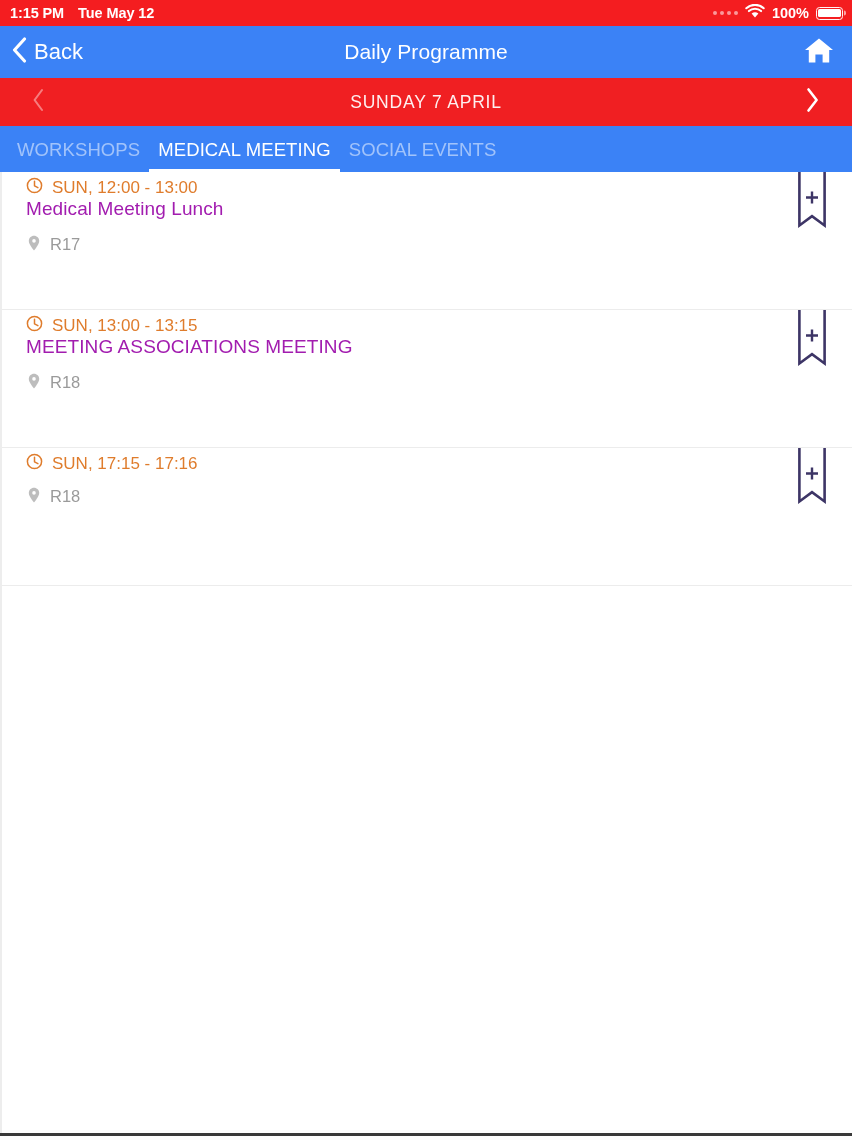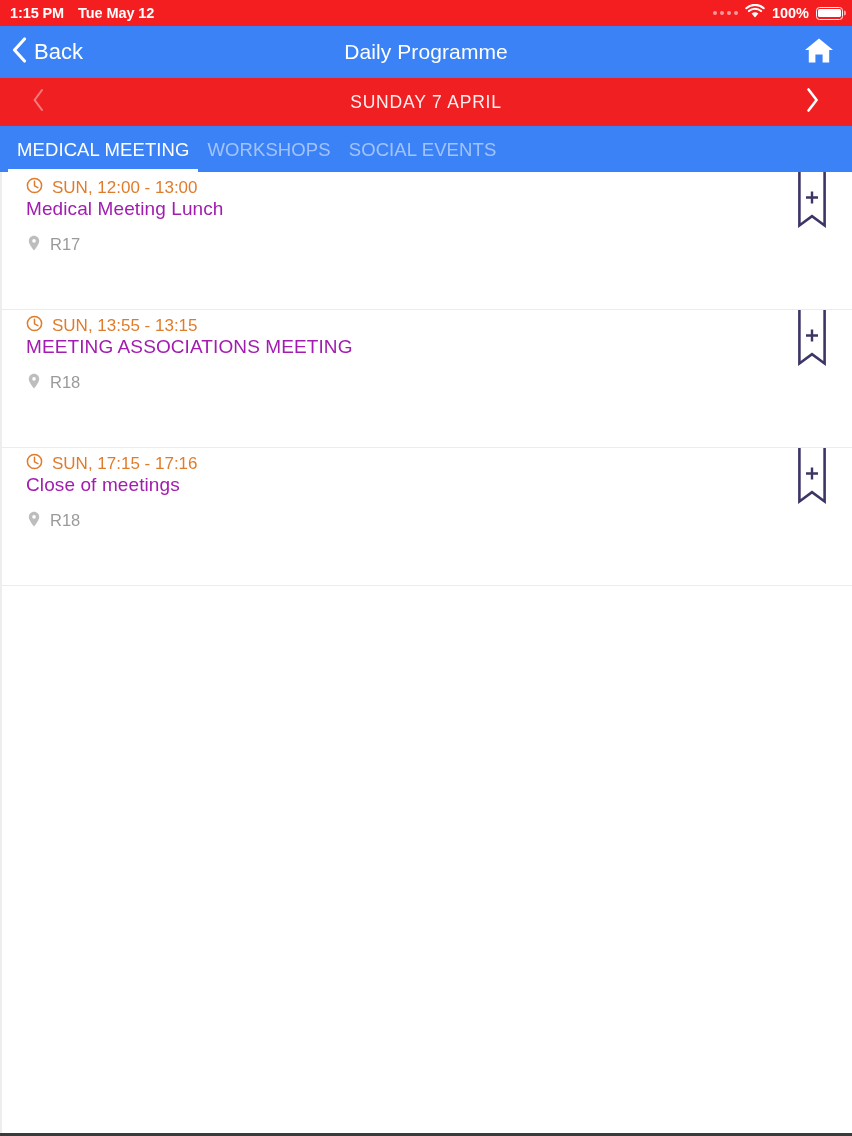--- a/index.html
+++ b/index.html
@@ -250,25 +250,25 @@
       <div class="date-arrow right">
         <span>
           <svg width="15" height="26" viewBox="0 0 15 26">
             <path d="M3.5 2.5 L11.6 13 L3.5 23.5" stroke="#ffffff" stroke-width="2.6" fill="none" stroke-linecap="round" stroke-linejoin="round"></path>
           </svg>
         </span>
       </div>
     </div>
 
     <div class="tab-bar">
+      <div class="tab">
+        <span>WORKSHOPS</span>
+      </div>
       <div class="tab active">
         <span>MEDICAL MEETING</span>
-      </div>
-      <div class="tab">
-        <span>WORKSHOPS</span>
       </div>
       <div class="tab">
         <span>SOCIAL EVENTS</span>
       </div>
     </div>
   </div>
 
   <div class="list">
 
     <div class="event-row">
@@ -305,21 +305,21 @@
 
     <div class="event-row">
       <div class="event-body">
         <div class="event-time">
           <span>
             <svg width="17" height="17" viewBox="0 0 17 17">
               <circle cx="8.5" cy="8.5" r="7.1" stroke="#df7c2c" stroke-width="1.5" fill="none"></circle>
               <path d="M8.5 4.3 L8.5 8.8 L11.9 10.6" stroke="#df7c2c" stroke-width="1.5" fill="none" stroke-linecap="round" stroke-linejoin="round"></path>
             </svg>
           </span>
-          <span>SUN, 13:55 - 13:15</span>
+          <span>SUN, 13:00 - 13:15</span>
         </div>
         <div class="event-title">MEETING ASSOCIATIONS MEETING</div>
         <div class="event-loc">
           <span class="pin-ico">
             <svg width="12" height="16" viewBox="0 0 12 16">
               <path d="M6 0.7 C3 0.7 0.8 3 0.8 5.9 C0.8 9.6 6 15.3 6 15.3 C6 15.3 11.2 9.6 11.2 5.9 C11.2 3 9 0.7 6 0.7 Z" fill="#bdbdbd"></path>
               <circle cx="6" cy="5.9" r="1.8" fill="#ffffff"></circle>
             </svg>
           </span>
           <span>R18</span>
@@ -339,21 +339,20 @@
       <div class="event-body">
         <div class="event-time">
           <span>
             <svg width="17" height="17" viewBox="0 0 17 17">
               <circle cx="8.5" cy="8.5" r="7.1" stroke="#df7c2c" stroke-width="1.5" fill="none"></circle>
               <path d="M8.5 4.3 L8.5 8.8 L11.9 10.6" stroke="#df7c2c" stroke-width="1.5" fill="none" stroke-linecap="round" stroke-linejoin="round"></path>
             </svg>
           </span>
           <span>SUN, 17:15 - 17:16</span>
         </div>
-        <div class="event-title">Close of meetings</div>
         <div class="event-loc">
           <span class="pin-ico">
             <svg width="12" height="16" viewBox="0 0 12 16">
               <path d="M6 0.7 C3 0.7 0.8 3 0.8 5.9 C0.8 9.6 6 15.3 6 15.3 C6 15.3 11.2 9.6 11.2 5.9 C11.2 3 9 0.7 6 0.7 Z" fill="#bdbdbd"></path>
               <circle cx="6" cy="5.9" r="1.8" fill="#ffffff"></circle>
             </svg>
           </span>
           <span>R18</span>
         </div>
       </div>

